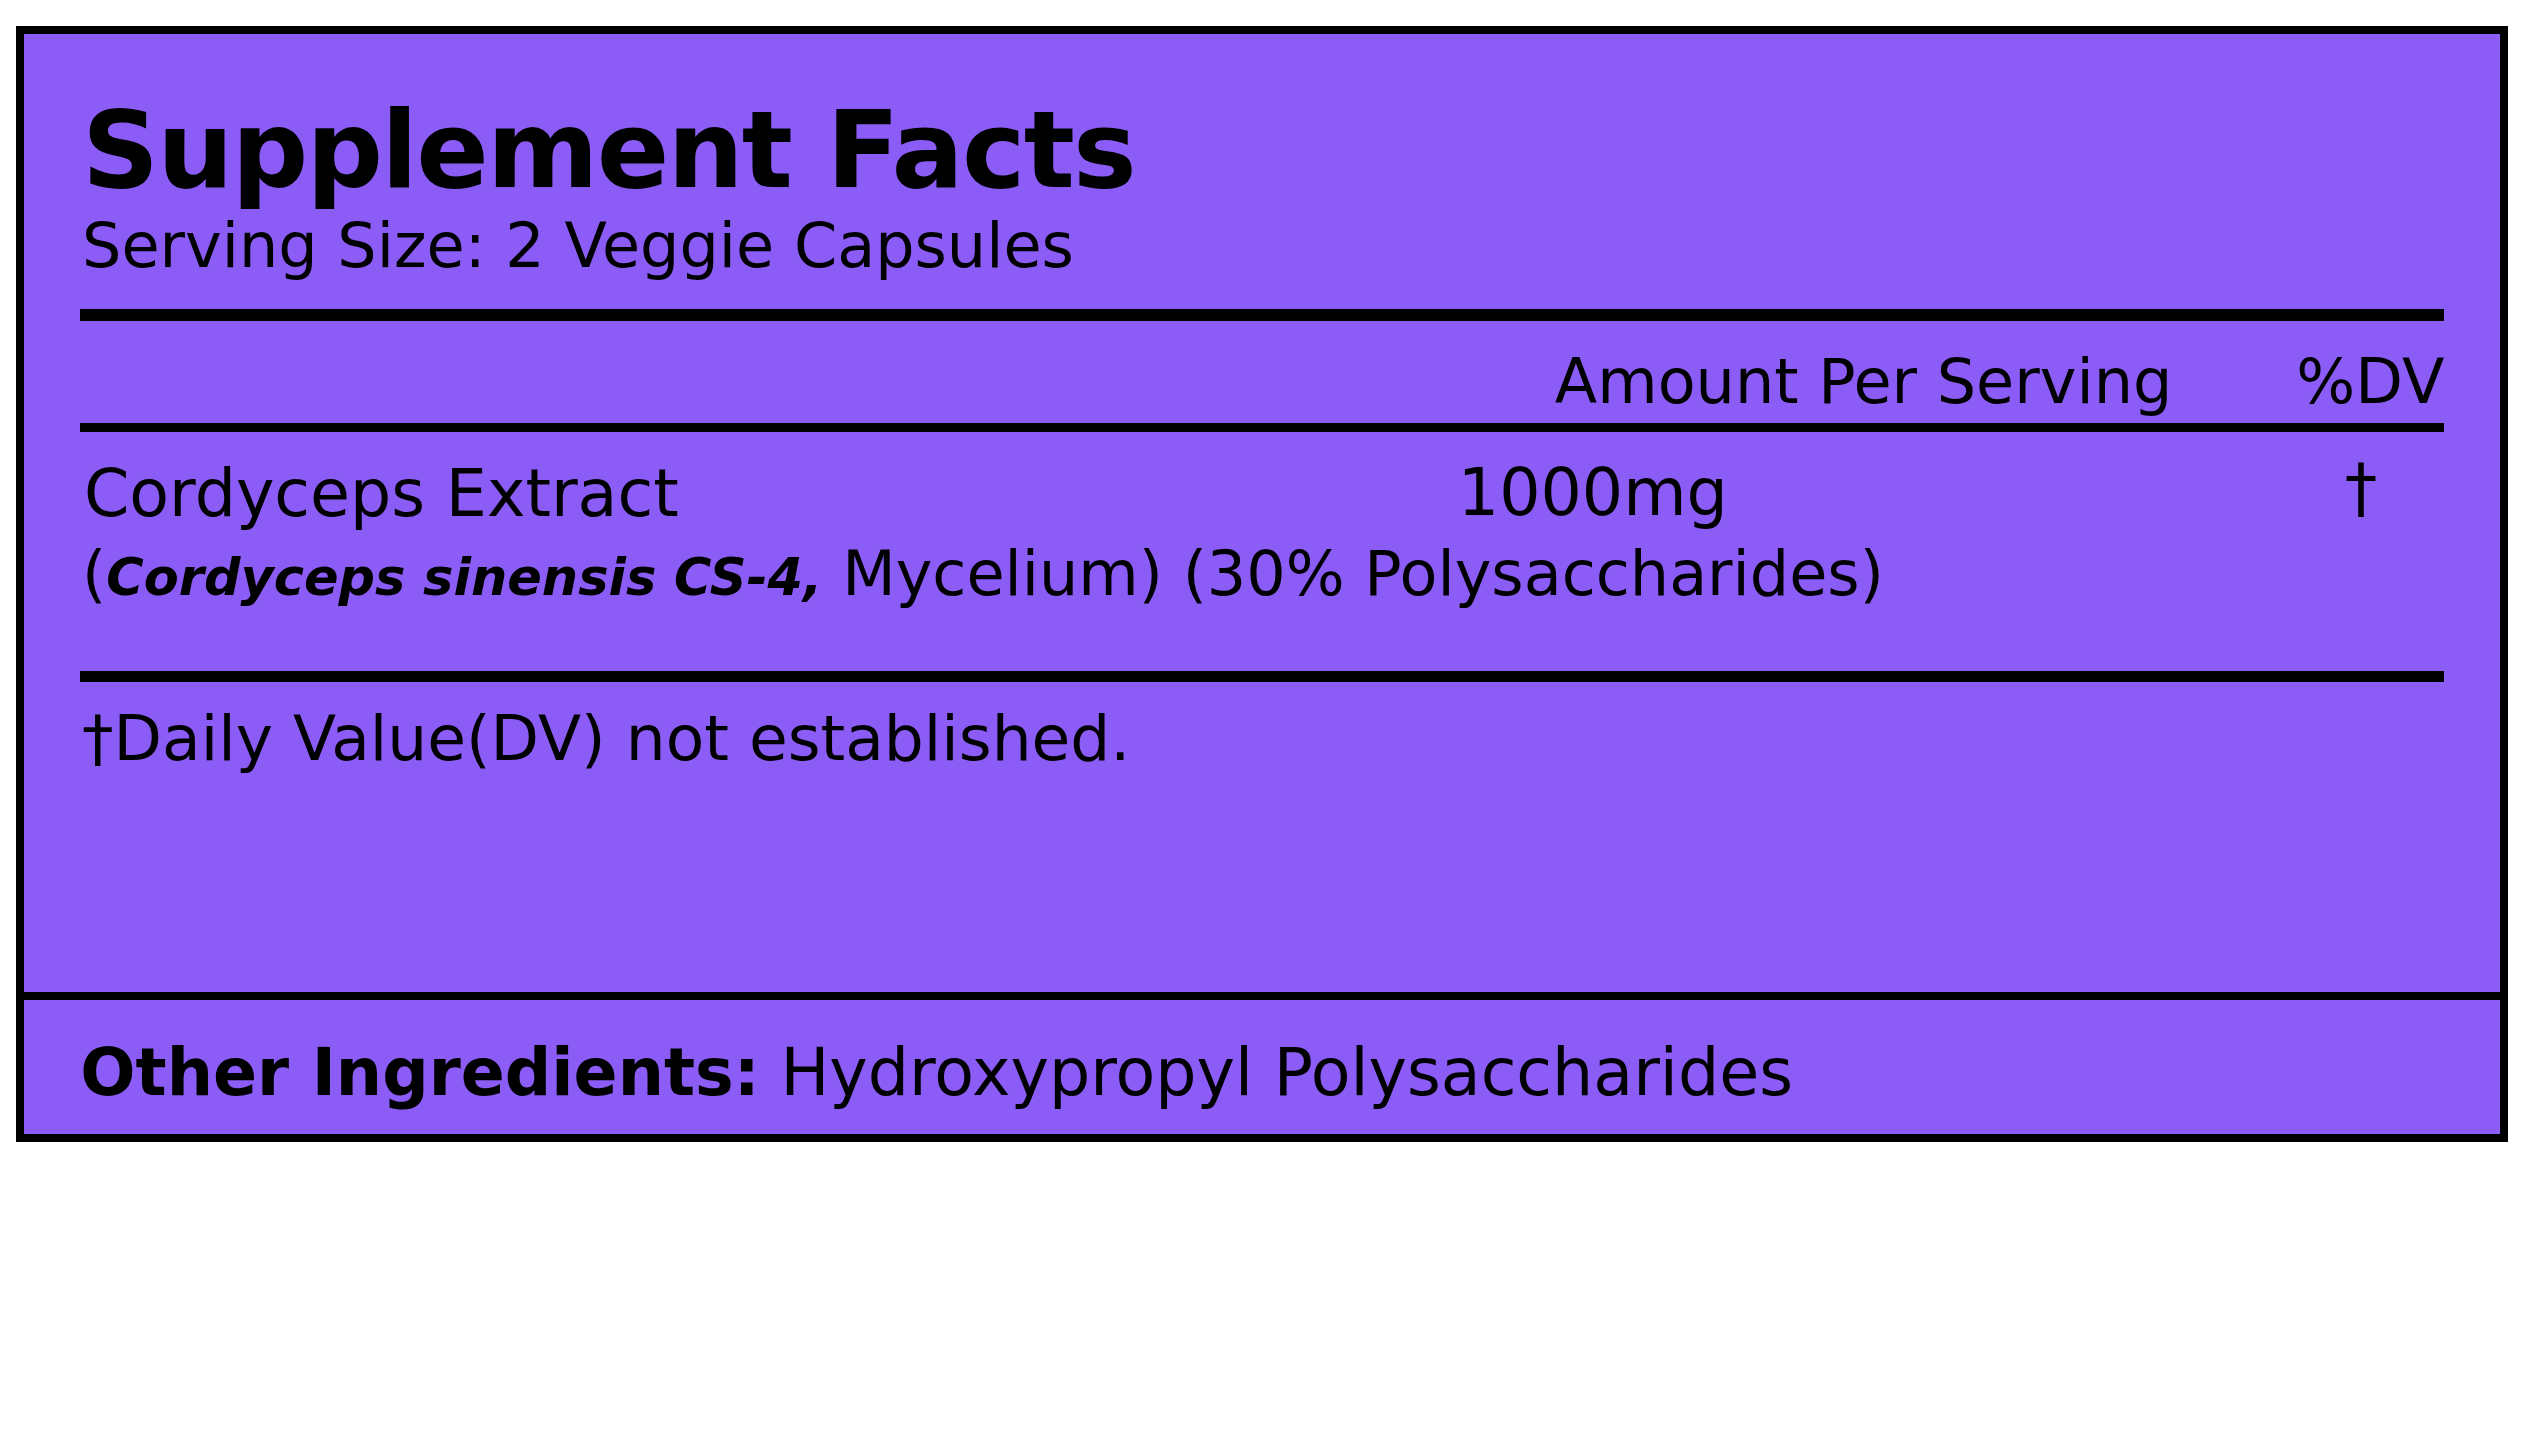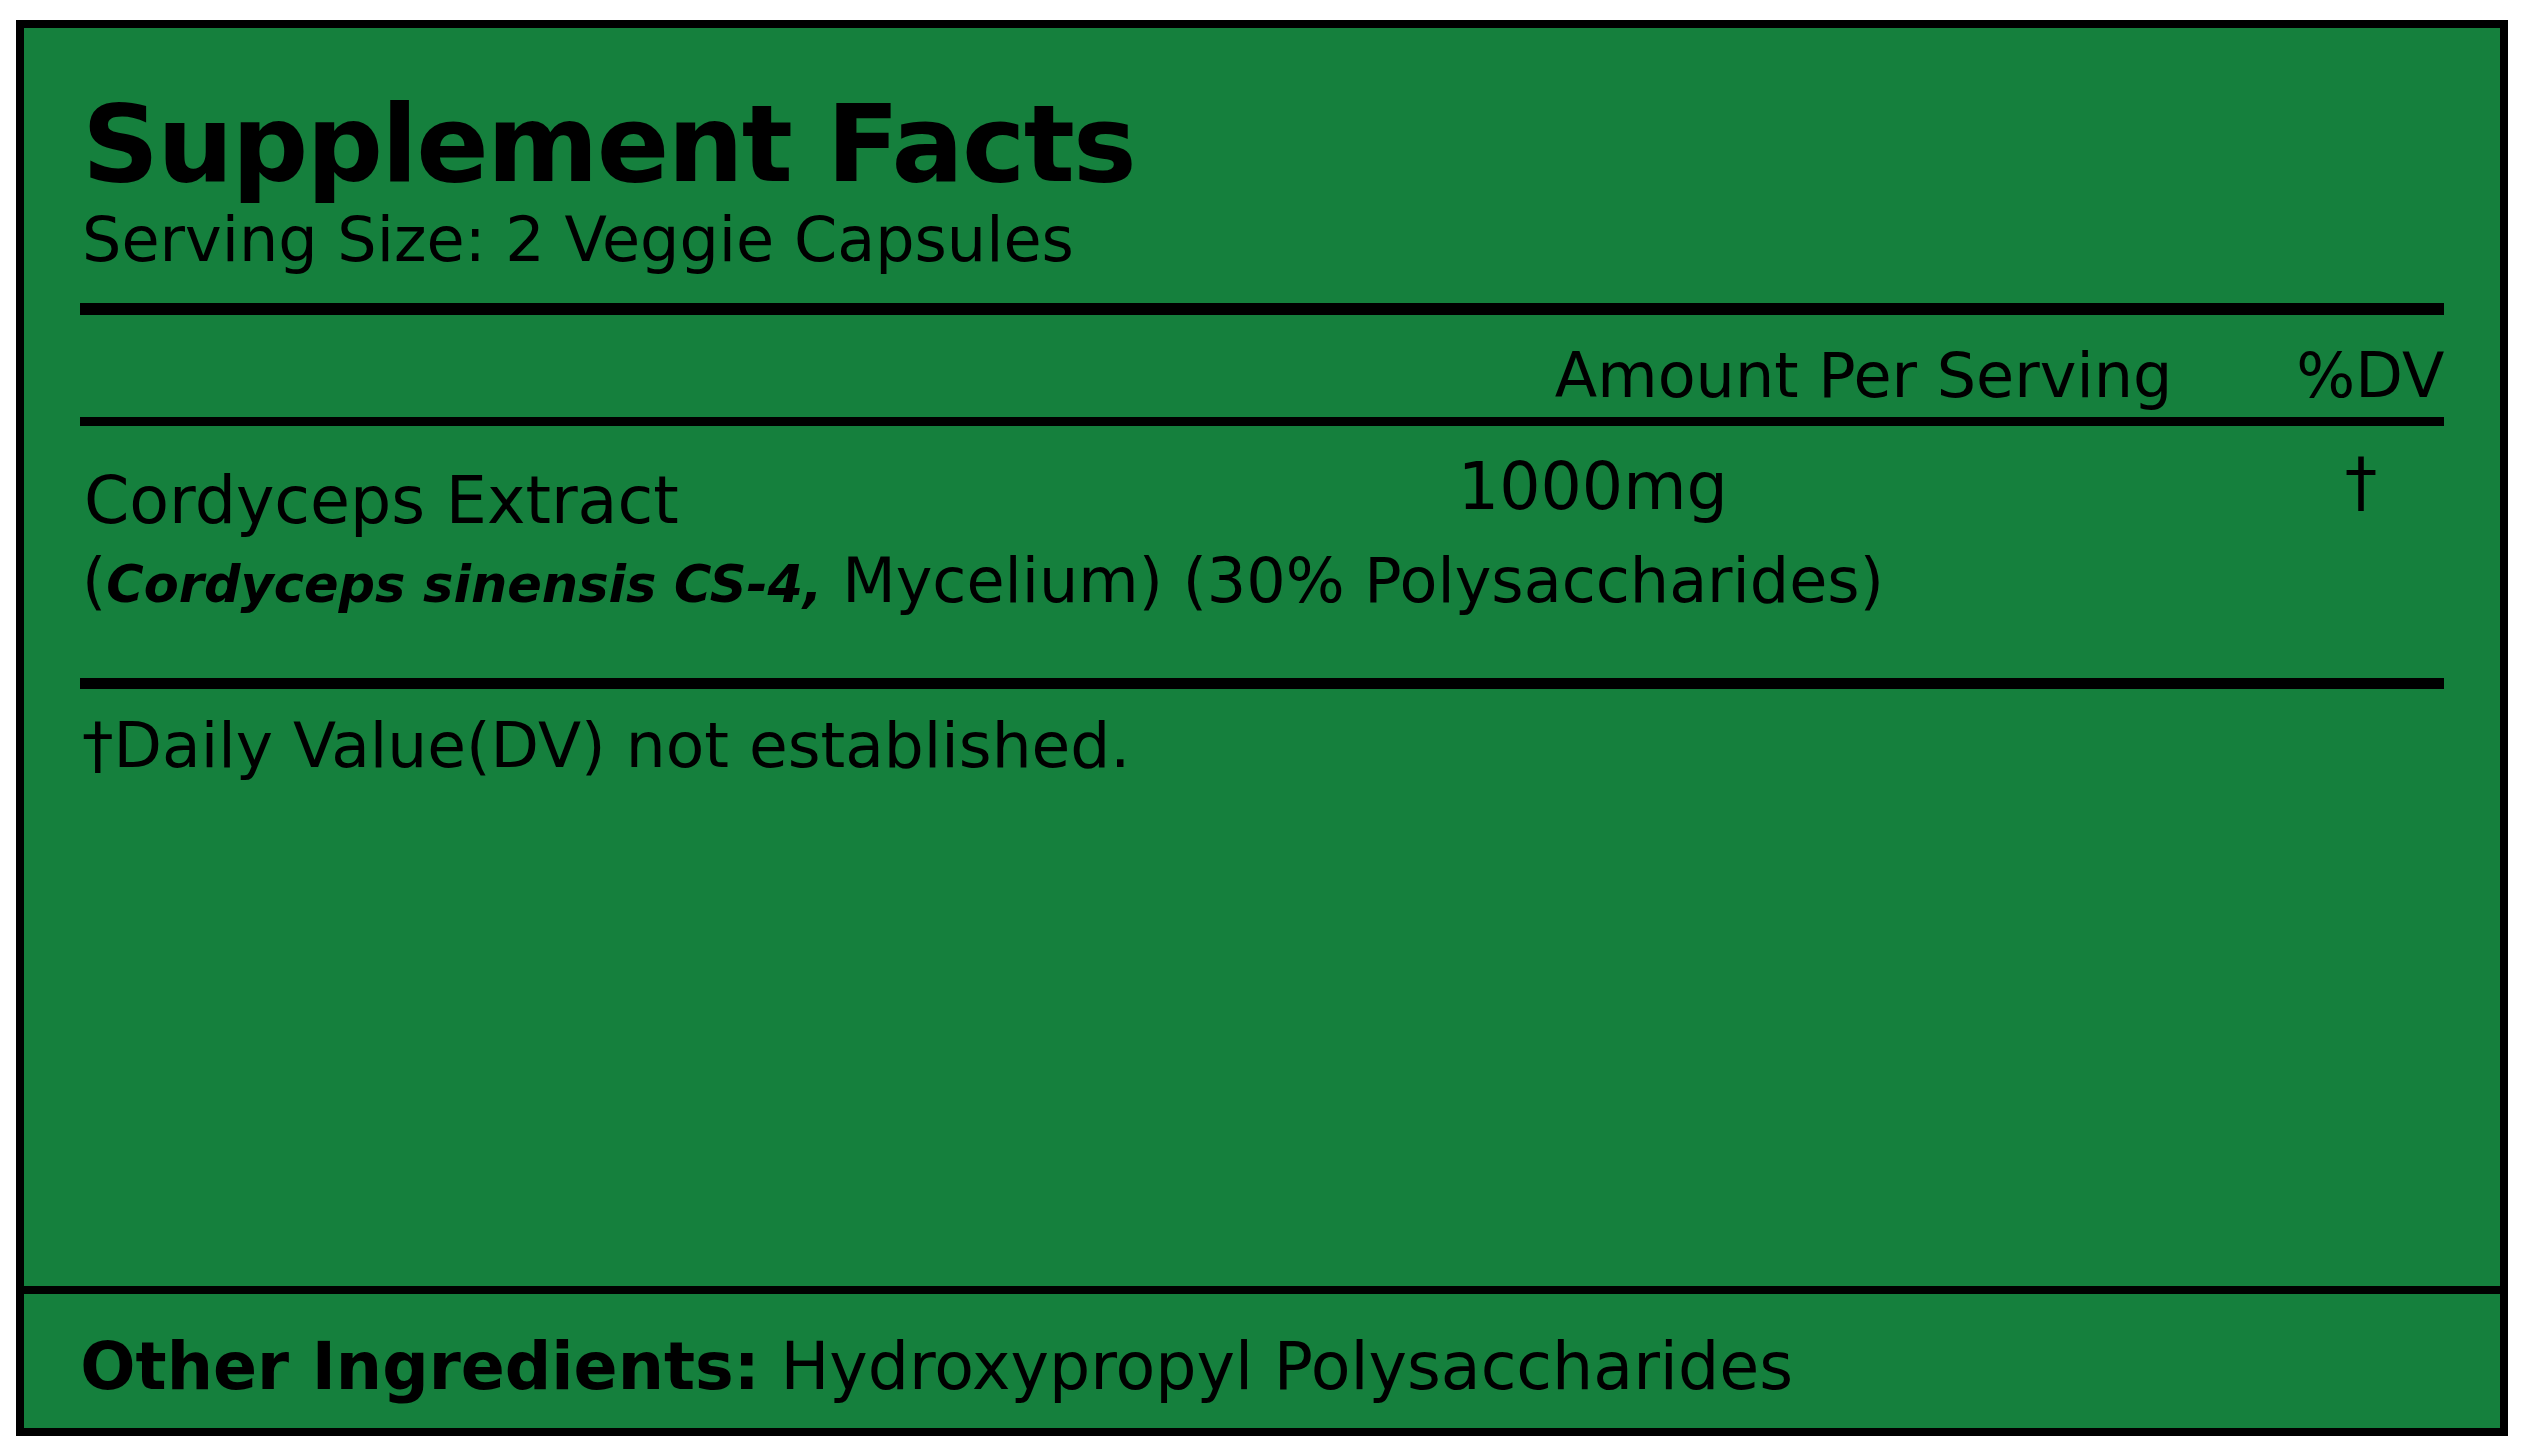--- a/index.html
+++ b/index.html
@@ -11,26 +11,26 @@
     width: 2525px;
     height: 1449px;
     font-family: "DejaVu Sans", sans-serif;
     color: #000000;
     overflow: hidden;
   }
 
   .panel {
     position: absolute;
     left: 16.3px;
-    top: 20px;
+    top: 26px;
     width: 2492px;
-    height: 1416px;
+    height: 1116px;
     box-sizing: border-box;
     border: 8.2px solid #000000;
-    background: #15803d;
+    background: #8b5cf6;
   }
 
   .inner {
     box-sizing: border-box;
     padding: 0 56px;
     height: 100%;
     position: relative;
   }
 
   .title {
@@ -73,21 +73,21 @@
   }
   .dv-header .amount-hdr { }
   .dv-header .dv-hdr { width: 272px; text-align: right; }
 
   .ing-row {
     position: relative;
     display: flex;
     align-items: flex-end;
     font-size: 65px;
     line-height: 1.05;
-    padding-top: 41px;
+    padding-top: 28px;
     white-space: nowrap;
   }
   .ing-name { flex: 0 0 auto; margin-left: 3.6px; }
   .ing-amount {
     position: absolute;
     left: 1259px;
     top: 27px;
     width: 507px;
     text-align: center;
     font-size: 65px;

